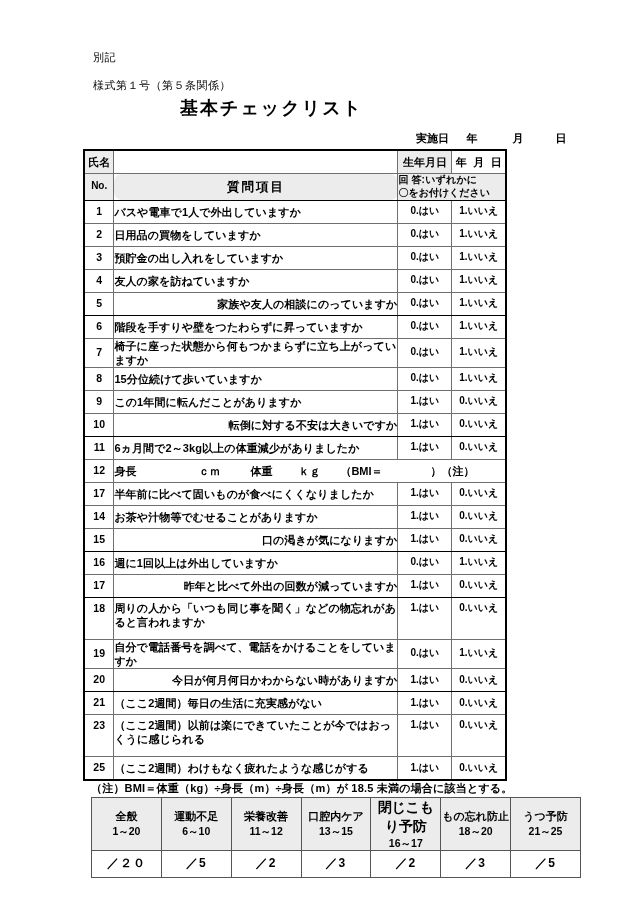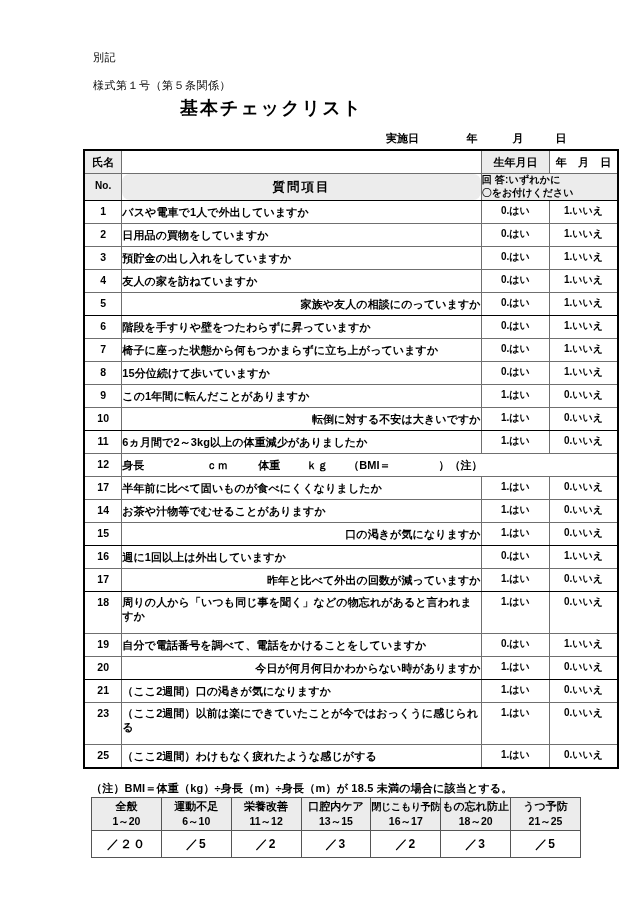--- a/index.html
+++ b/index.html
@@ -52,31 +52,31 @@
   }
   .impl-inner {
     position: absolute;
     right: 0; top: 0;
     display: flex;
     align-items: center;
     font-size: 11px;
     font-weight: bold;
     white-space: nowrap;
   }
-  .impl-label { margin-right: 30px; }
+  .impl-label { }
   .impl-y { width: 46px; text-align: center; }
   .impl-m { width: 46px; text-align: center; }
   .impl-d { width: 40px; text-align: center; }
 
   
   table.main {
     position: absolute;
     left: 66px;
     top: 149px;
-    width: 536px;
+    width: 424px;
     border-collapse: collapse;
     table-layout: fixed;
     font-size: 10.5px;
   }
   table.main td {
     border: 1px solid #6f6f6f;
     padding: 0;
     vertical-align: middle;
     line-height: 1.28;
   }
@@ -203,21 +203,21 @@
     height: 32px;
     font-size: 11px;
     font-weight: bold;
     line-height: 1.35;
     margin-left: 18px;
   }
   table.summary td.head .rng {
     font-size: 10.5px;
     display: block;
   }
-  table.summary td.head .lbl.small { font-size: 10px; letter-spacing: -0.3px; }
+  table.summary td.head .lbl.small { font-size: 14px; letter-spacing: -0.3px; }
   table.summary td.score {
     height: 26px;
     font-size: 12px;
     font-weight: bold;
     letter-spacing: 1px;
   }
 </style>
 </head>
 <body>
 
@@ -383,21 +383,21 @@
           <td class="c-ans frame-r">1.いいえ</td>
         </tr>
         <tr class="qrow">
           <td class="c-num frame-l grp-b">20</td>
           <td class="c-q grp-b">今日が何月何日かわからない時がありますか</td>
           <td class="c-ans grp-b">1.はい</td>
           <td class="c-ans frame-r grp-b">0.いいえ</td>
         </tr>
         <tr class="qrow">
           <td class="c-num frame-l">21</td>
-          <td class="c-q">（ここ2週間）口の渇きが気になりますか</td>
+          <td class="c-q">（ここ2週間）毎日の生活に充実感がない</td>
           <td class="c-ans">1.はい</td>
           <td class="c-ans frame-r">0.いいえ</td>
         </tr>
         <tr class="qrow tall">
           <td class="c-num frame-l">23</td>
           <td class="c-q">（ここ2週間）以前は楽にできていたことが今ではおっくうに感じられる</td>
           <td class="c-ans">1.はい</td>
           <td class="c-ans frame-r">0.いいえ</td>
         </tr>
         <tr class="qrow">

